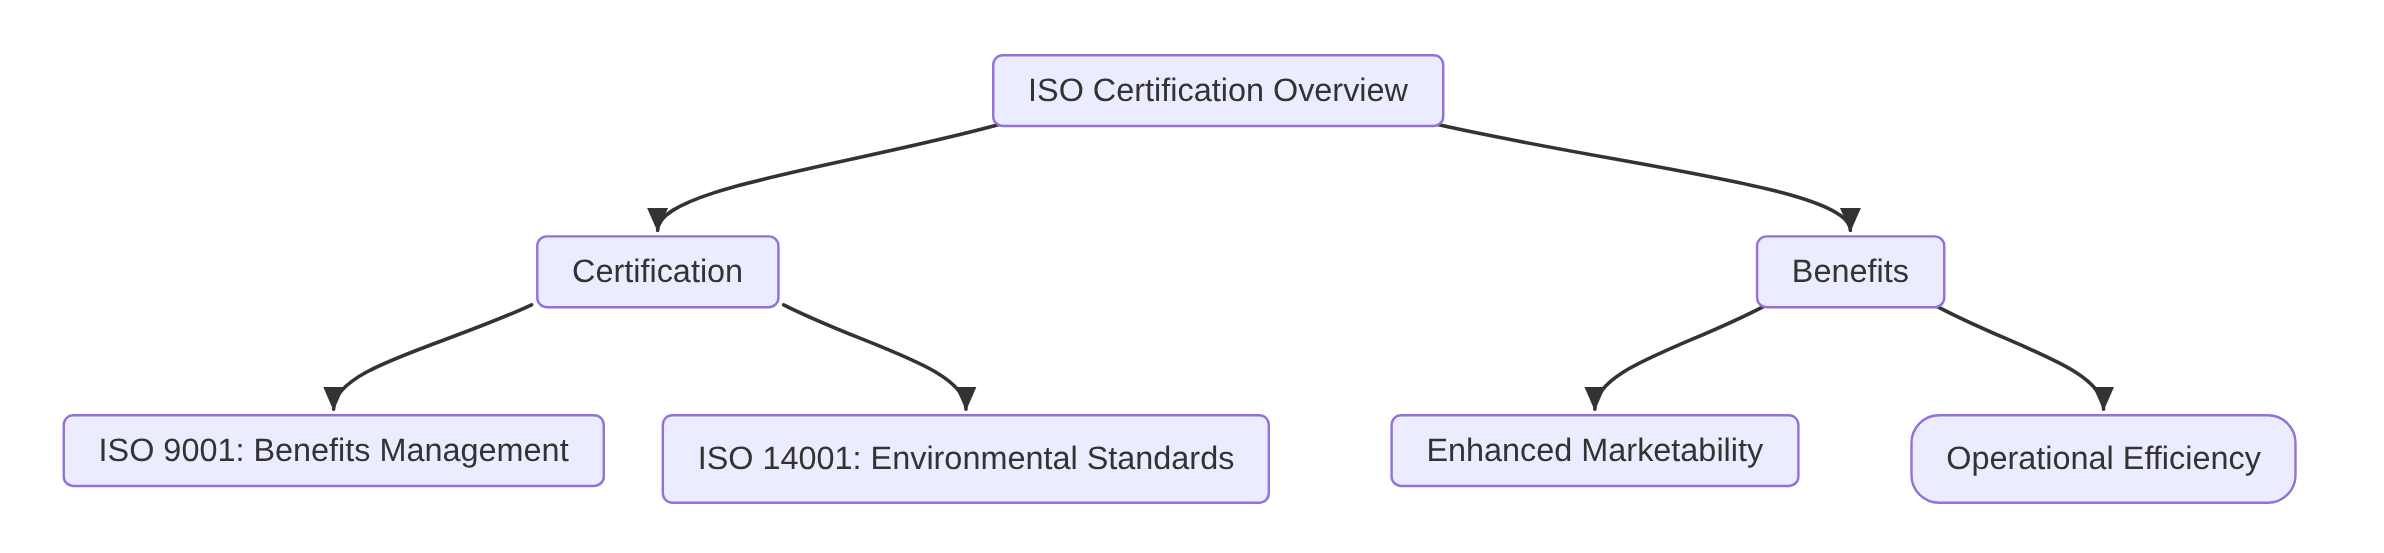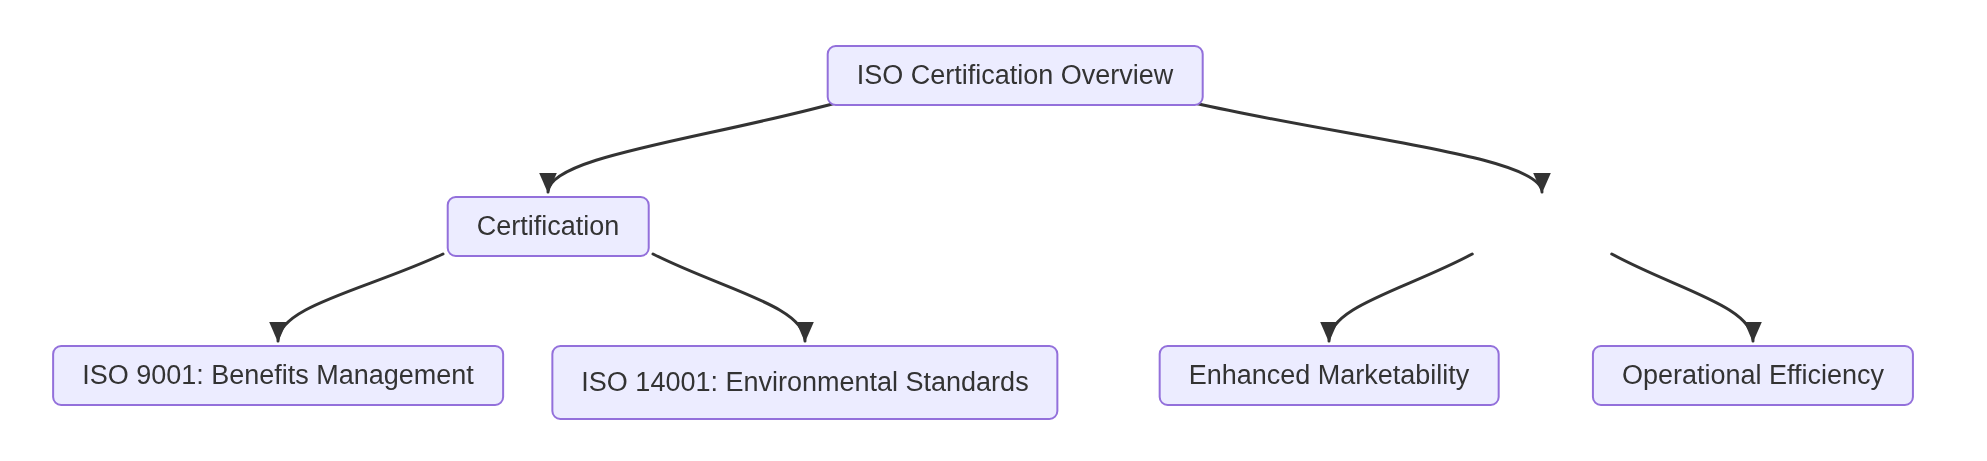--- a/index.html
+++ b/index.html
@@ -70,26 +70,29 @@
         <path d="M 1611.78125 254 C 1675.3296875 288.8, 1753 306.2, 1753 341" class="edge-path" marker-end="url(#arrowhead)"></path>
       </g>
   </svg>
   <div class="node-layer">
       <div class="node" style="left: 1015px; top: 45px; height: 61px;">
         <span>ISO Certification Overview</span>
       </div>
       <div class="node" style="left: 548px; top: 196px; height: 61px;">
         <span>Certification</span>
       </div>
+      <div class="node" style="left: 1542px; top: 196px; height: 61px;">
+        <span>Benefits</span>
+      </div>
       <div class="node" style="left: 278px; top: 345px; height: 61px;">
         <span>ISO 9001: Benefits Management</span>
       </div>
       <div class="node" style="left: 805px; top: 345px; height: 75px;">
         <span>ISO 14001: Environmental Standards</span>
       </div>
       <div class="node" style="left: 1329px; top: 345px; height: 61px;">
         <span>Enhanced Marketability</span>
       </div>
-      <div class="node" style="left: 1753px; top: 345px; height: 61px;">
+      <div class="node" style="left: 1753px; top: 345px; height: 75px; border-radius: 24px;">
         <span>Operational Efficiency</span>
       </div>
     </div>
 </div>
 
 </body></html>

